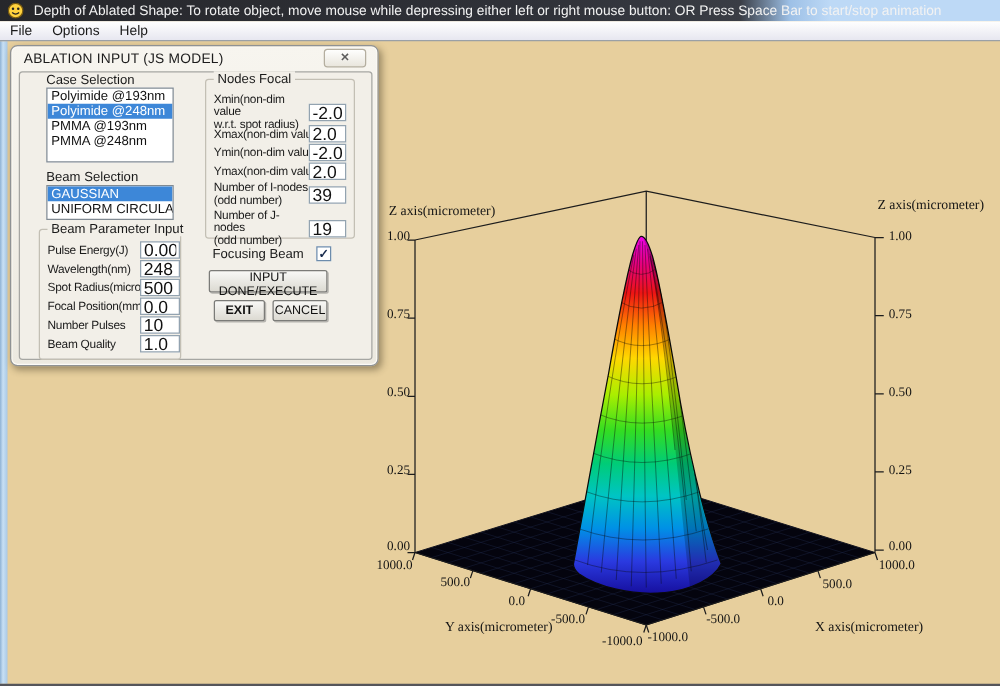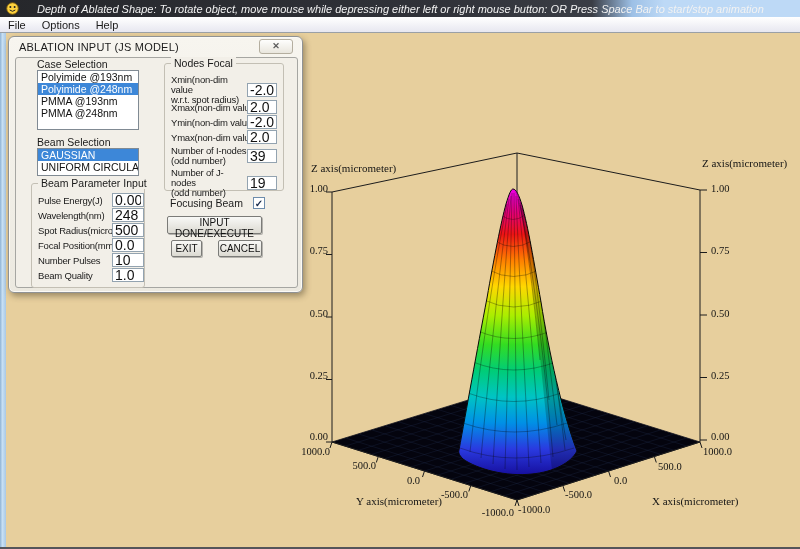--- a/index.html
+++ b/index.html
@@ -7,21 +7,21 @@
     --menu_bg:#f7f7fb; --dialog_bg:#f2efe8; --selection_blue:#3d87d8;
     --base_color:#04040e; --axis_color:#1c1c1c;
   }
   *{margin:0;padding:0;box-sizing:border-box}
   body{font-family:"Liberation Sans",sans-serif;}
   .screen{position:relative;width:800px;height:549px;overflow:hidden;background:var(--desktop_bg);}
   
   .titlebar{position:absolute;left:0;top:0;width:800px;height:17px;z-index:30;
     background:linear-gradient(to right,#26272b 0%,#303239 55%,#3a3d45 74%,#9dc0e6 79%,var(--titlebar_blue) 83%,var(--titlebar_blue) 100%);
     display:flex;align-items:center;}
-  .titlebar-text{color:#f2f2f2;font-size:11px;white-space:nowrap;margin-left:18px;font-style:italic;}
+  .titlebar-text{color:#f2f2f2;font-size:11px;white-space:nowrap;margin-left:8px;}
   .app-icon{width:13px;height:13px;margin-left:6px;flex:0 0 auto;}
   .menubar{position:absolute;left:0;top:17px;width:800px;height:16px;z-index:30;
     background:linear-gradient(#ffffff,#e7e7f0);border-bottom:1px solid #9aa0a6;display:flex;align-items:center;}
   .menu-item{font-size:11px;color:#1a1a1a;padding:1px 8px;}
   .left-strip{position:absolute;left:0;top:33px;width:6px;height:514px;z-index:1;
     background:linear-gradient(to right,#8fb2d4,#c8e0f4 40%,#a9c8e4);}
   .bottom-strip{position:absolute;left:0;top:547px;width:800px;height:2px;background:#55555a;z-index:2;}
   
   .plot-svg{position:absolute;left:0;top:0;width:800px;height:549px;z-index:3;}
   .ptick{font-family:"Liberation Serif","DejaVu Serif",serif;font-size:10.5px;fill:#141414;}
@@ -240,17 +240,17 @@
       <div class="frow" style="left:6px;top:104px;">
         <span class="flabel wrap" style="width:76px;">Number of J-nodes
 (odd number)</span>
         <input class="tfield" style="width: 30px;" value="19">
       </div>
     </div>
 
     <div class="dlabel" style="left:161px;top:160px;">Focusing Beam</div>
     <div class="checkbox" style="left:244px;top:160px;">✓</div>
     <button class="btn" style="left:158px;top:179px;width:95px;height:18px;">INPUT DONE/EXECUTE</button>
-    <button class="btn" style="left:162px;top:203px;width:31px;height:17px;">EXIT</button>
+    <button class="btn" style="left:162px;top:203px;width:41px;height:17px;font-weight:bold;">EXIT</button>
     <button class="btn" style="left:209px;top:203px;width:44px;height:17px;">CANCEL</button>
   </div>
 
 </div>
 
 </body></html>

